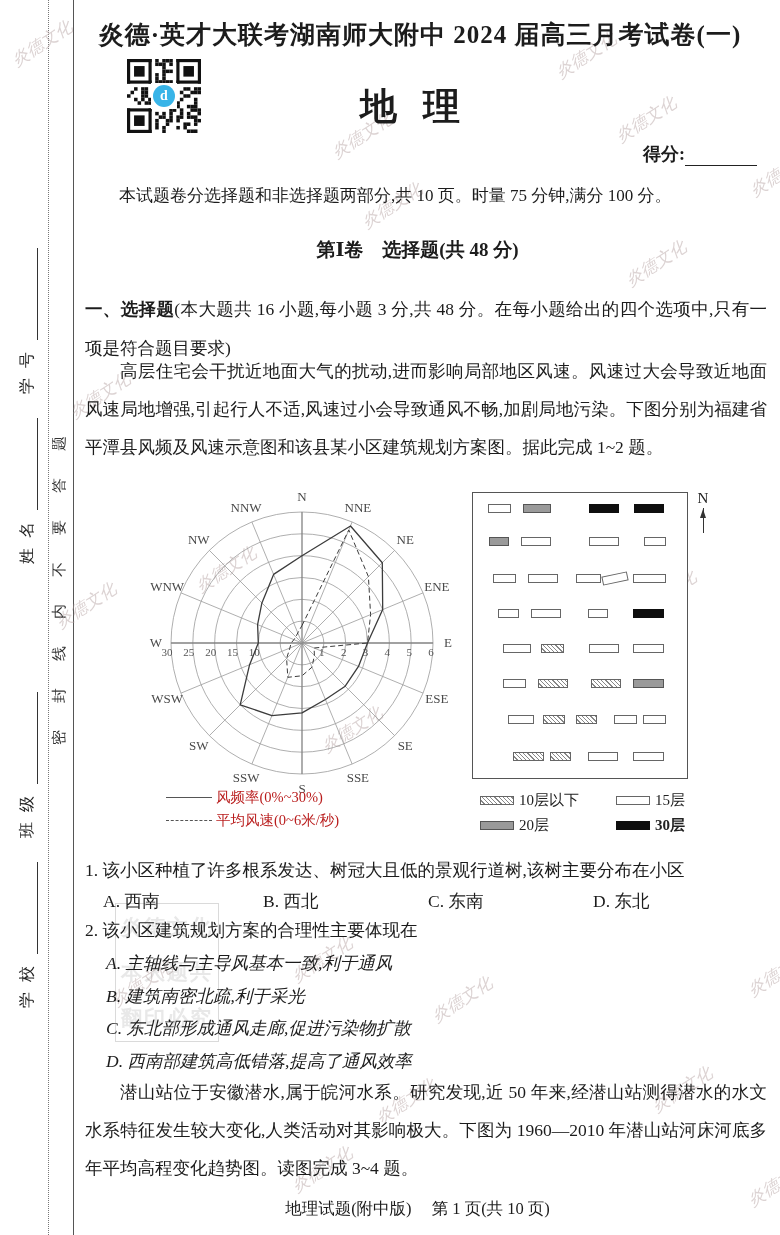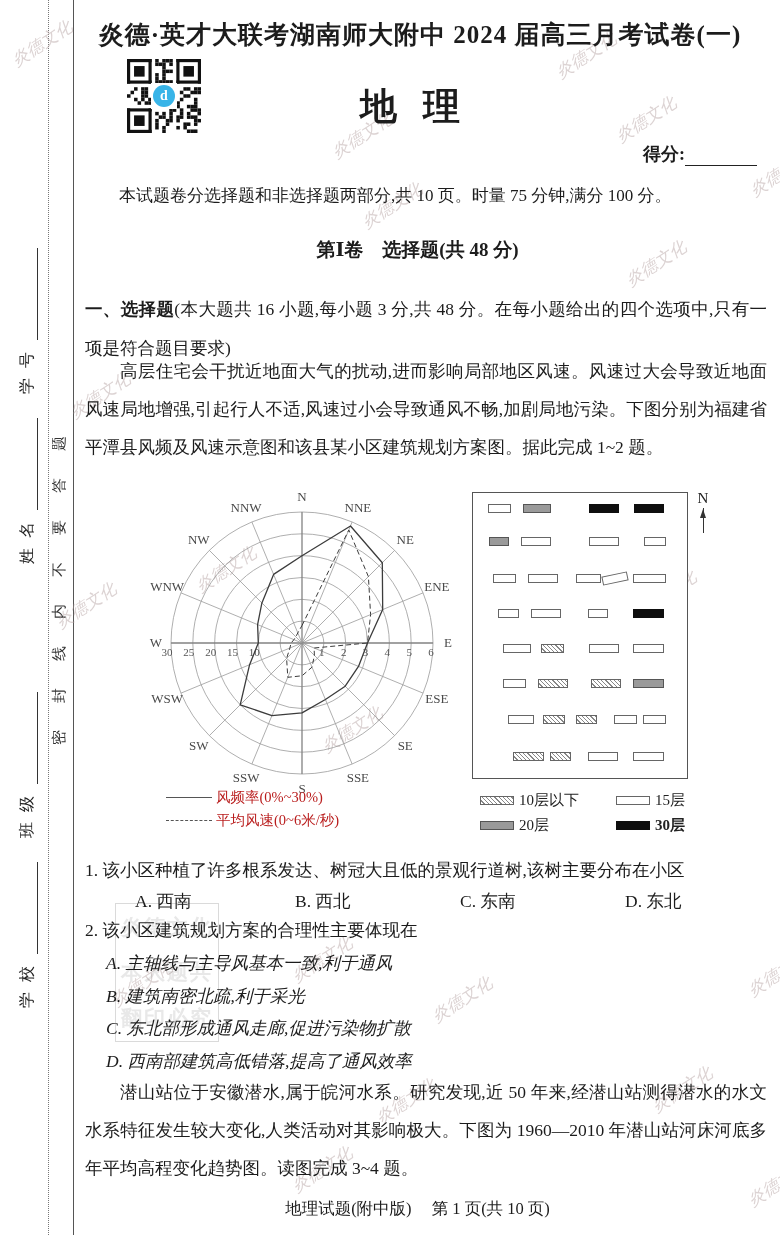--- a/index.html
+++ b/index.html
@@ -68,21 +68,21 @@
   .north .shaft::before{content:"";position:absolute;top:-2px;left:-4px;border:3.5px solid transparent;
       border-bottom:9px solid #333;}
   .map-legend{position:absolute;left:476px;top:789px;width:225px;height:55px;font-size:15px;color:#222;}
   .mleg{position:absolute;display:flex;align-items:center;}
   .mleg .sw{display:inline-block;width:34px;height:9px;box-sizing:border-box;margin-right:5px;}
   
   .q-stem{position:absolute;left:85px;width:690px;font-size:17.5px;}
   #q1stem{top:858px;}
   #q2stem{top:918px;}
   .q1-options{position:absolute;left:85px;top:889px;width:690px;height:24px;font-size:17.5px;}
-  .q1-options span{position:absolute;margin-left:32px;}
+  .q1-options span{position:absolute;}
   .q2-option{position:absolute;left:106px;width:650px;font-size:17.5px;font-style:italic;}
   
   .footer{position:absolute;left:85px;top:1198px;width:665px;text-align:center;font-size:16.5px;}
   .footer .gap{display:inline-block;width:20px;}
 </style>
 </head>
 <body>
 
 <div class="page">
 

